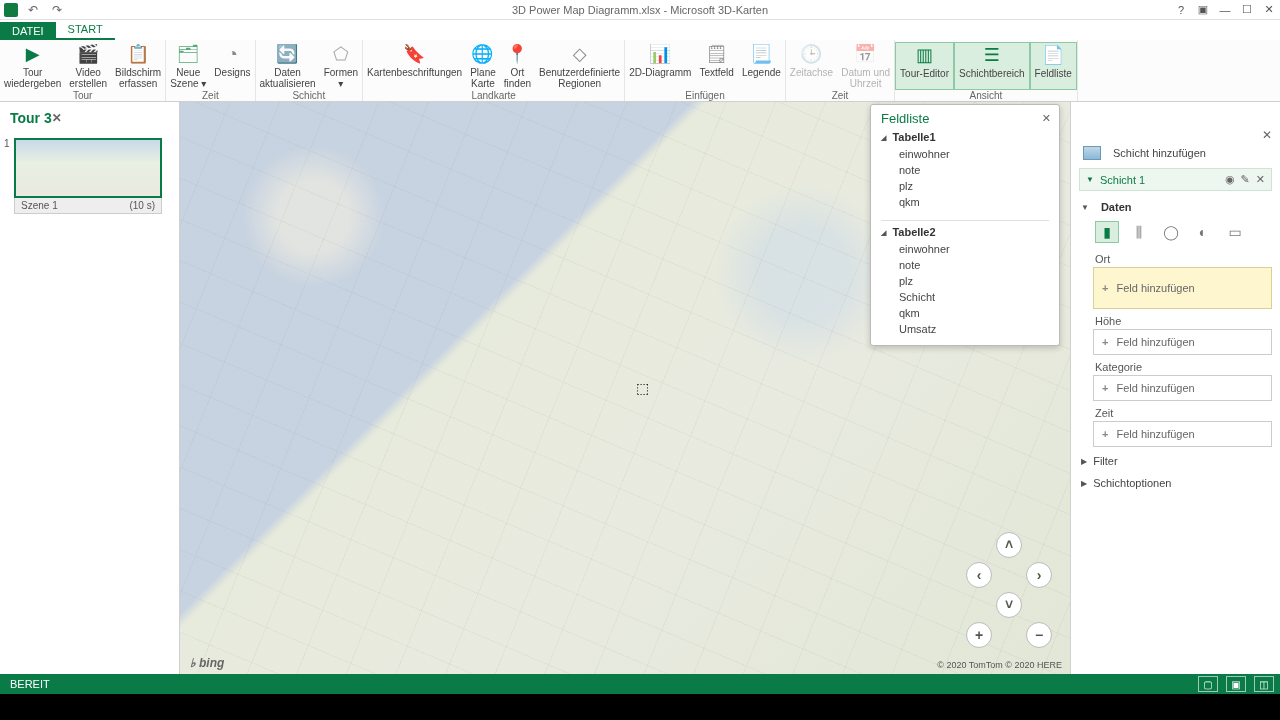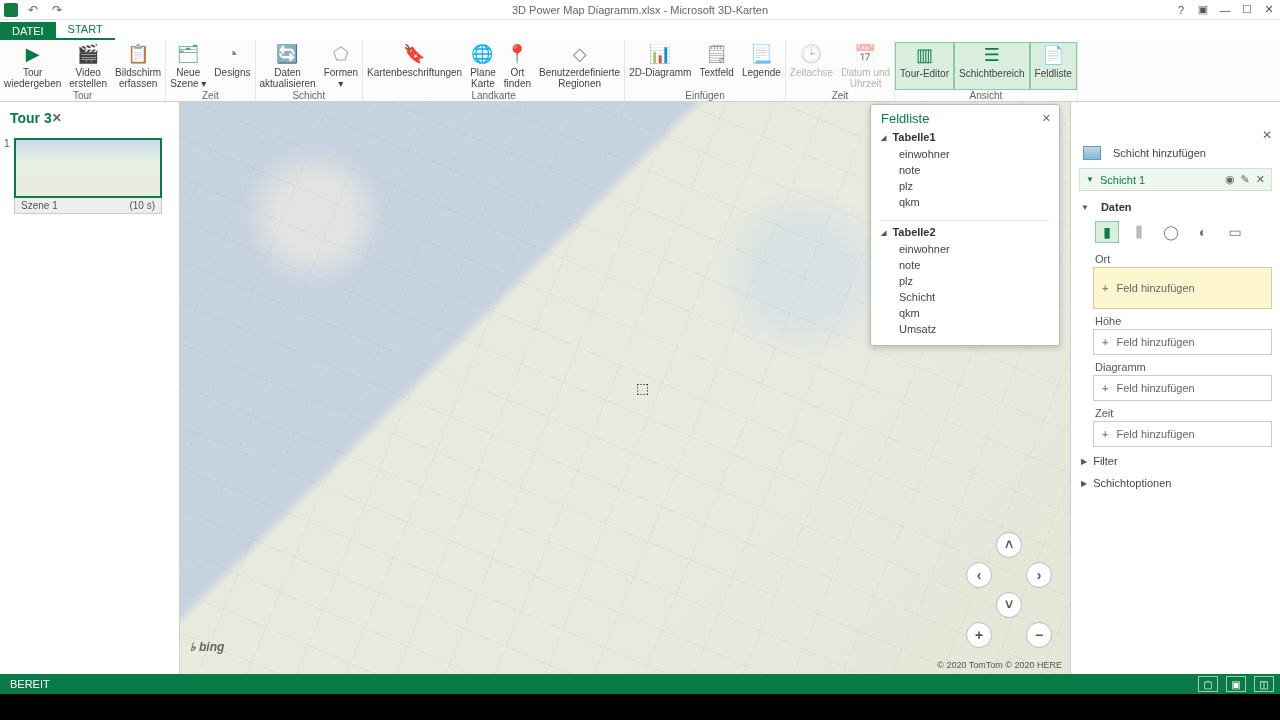--- a/index.html
+++ b/index.html
@@ -47,21 +47,21 @@
 .scene-thumb { width: 148px; height: 60px; border: 2px solid #0a7b46; background: linear-gradient(180deg, #c9dae8 0%, #e8efe3 40%, #eaeadf 100%); margin-left: 4px; }
 .scene-footer { background: #eee; width: 148px; margin-left: 4px; padding: 2px 6px; display: flex; justify-content: space-between; font-size: 10px; color: #555; border: 1px solid #ccc; border-top: none; }
 
 
 .map-wrap { flex: 1; position: relative; background: #eee; }
 .map-canvas { position: absolute; inset: 0; background:
   linear-gradient(135deg, rgba(128,160,200,0.35) 0%, rgba(128,160,200,0.35) 35%, rgba(230,234,218,0.9) 36%, rgba(232,234,222,0.9) 60%, rgba(224,230,212,0.9) 100%);
 }
 .map-canvas::before { content:""; position:absolute; inset:0; background: radial-gradient(circle at 15% 20%, rgba(232,232,224,0.8) 4%, transparent 8%), radial-gradient(circle at 70% 30%, rgba(200,216,232,0.5) 6%, transparent 12%); }
 .map-roads { position:absolute; inset:0; opacity:0.4; background-image: repeating-linear-gradient(23deg, rgba(150,150,140,0.25) 0 1px, transparent 1px 38px), repeating-linear-gradient(112deg, rgba(150,150,140,0.25) 0 1px, transparent 1px 46px); }
-.bing-logo { position: absolute; left: 10px; bottom: 20px; color: #666; font-size: 12px; font-style: italic; font-weight: 600; text-align: center; }
+.bing-logo { position: absolute; left: 10px; bottom: 4px; color: #666; font-size: 12px; font-style: italic; font-weight: 600; text-align: center; }
 .map-credits { position: absolute; right: 8px; bottom: 4px; color: #555; font-size: 9px; }
 .cursor-pos { position: absolute; left: 456px; top: 278px; font-size: 14px; pointer-events: none; }
 
 
 .nav-controls { position: absolute; right: 16px; bottom: 24px; display: grid; grid-template-columns: repeat(3, 28px); grid-template-rows: repeat(4, 28px); gap: 2px; }
 .nav-btn { width: 26px; height: 26px; border-radius: 50%; background: #fff; border: 1px solid #bbb; display: flex; align-items: center; justify-content: center; cursor: pointer; color: #555; font-size: 14px; font-weight: bold; }
 
 
 .fieldlist { position: absolute; right: 10px; top: 2px; width: 190px; background: #fff; border: 1px solid #bbb; box-shadow: 0 2px 6px rgba(0,0,0,0.2); z-index: 5; border-radius: 3px; }
 .fieldlist-header { display: flex; justify-content: space-between; align-items: center; padding: 6px 8px 2px 10px; }
@@ -350,21 +350,21 @@
           <span class="drop-plus">+</span>
           <span>Feld hinzufügen</span>
         </div>
 
         <div class="lp-label">Höhe</div>
         <div class="drop-zone">
           <span class="drop-plus">+</span>
           <span>Feld hinzufügen</span>
         </div>
 
-        <div class="lp-label">Diagramm</div>
+        <div class="lp-label">Kategorie</div>
         <div class="drop-zone">
           <span class="drop-plus">+</span>
           <span>Feld hinzufügen</span>
         </div>
 
         <div class="lp-label">Zeit</div>
         <div class="drop-zone">
           <span class="drop-plus">+</span>
           <span>Feld hinzufügen</span>
         </div>

